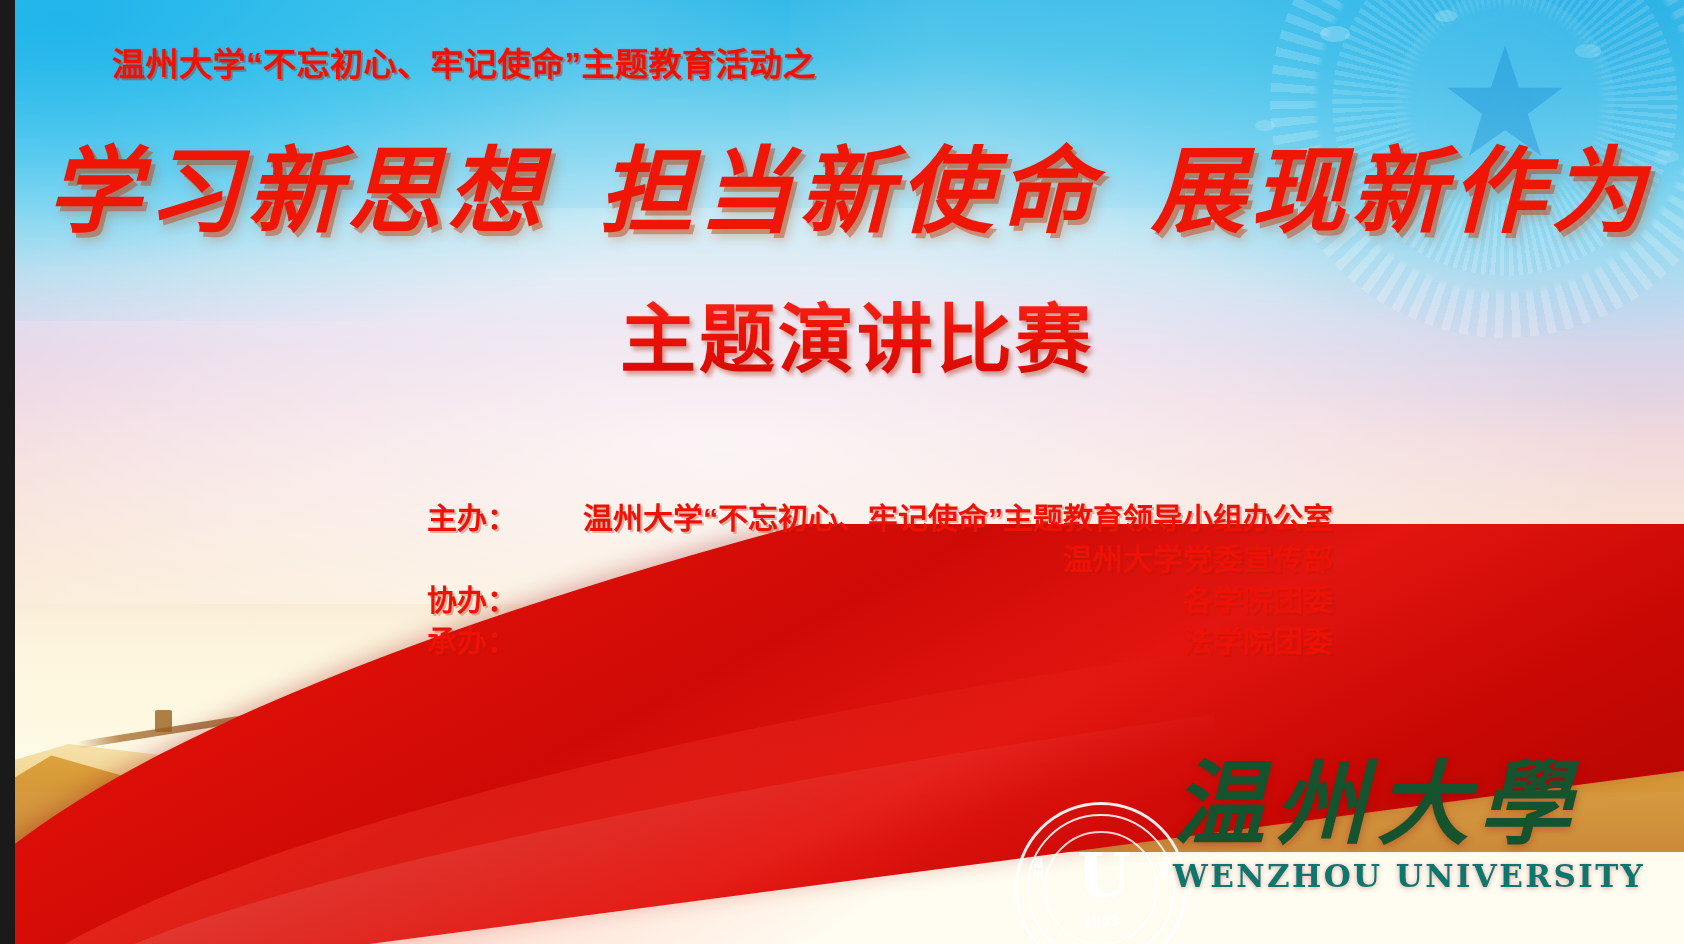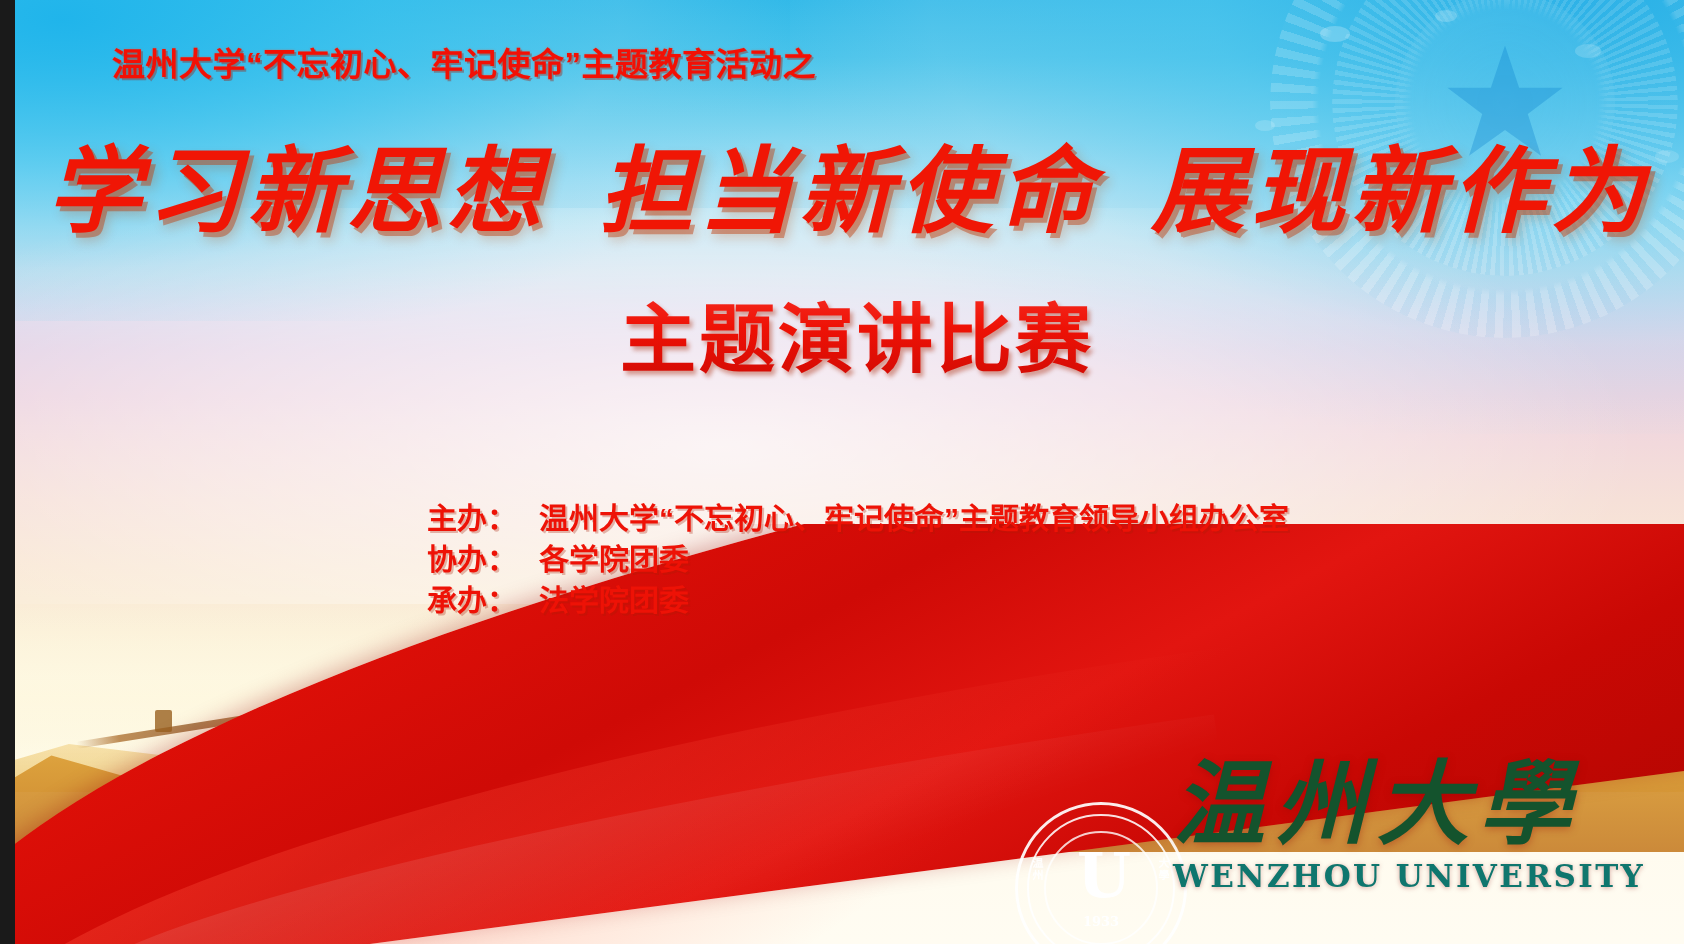--- a/index.html
+++ b/index.html
@@ -261,23 +261,23 @@
   .credits {
     position: absolute;
     left: 412px; top: 498px;
     font-size: 30px;
     font-weight: 700;
     line-height: 41px;
     color: #ee1206;
     text-shadow: 2px 2px 0 rgba(170,30,5,0.30);
     white-space: nowrap;
   }
-  .credits .row { display: flex; }
+  .credits .row { display: flex; gap: 44px; }
   .credits .lbl { width: 112px; flex: 0 0 112px; }
-  .credits .val { flex: 1 1 auto; }
+  .credits .val { flex: 1 1 auto; text-align: right; }
   .credits .row-indent .lbl { visibility: hidden; }
 
   .date {
     position: absolute;
     left: 0; right: 0; top: 762px;
     text-align: center;
     font-size: 42px;
     font-weight: 700;
     letter-spacing: 2px;
     color: #ef1206;
@@ -421,20 +421,24 @@
     <div class="headline">
       <span class="seg">学习新思想</span><span class="seg">担当新使命</span><span class="seg">展现新作为</span>
     </div>
 
     <div class="subhead">主题演讲比赛</div>
 
     <div class="credits">
       <div class="row">
         <span class="lbl">主办：</span>
         <span class="val">温州大学“不忘初心、牢记使命”主题教育领导小组办公室</span>
+      </div>
+      <div class="row row-indent">
+        <span class="lbl"></span>
+        <span class="val">温州大学党委宣传部</span>
       </div>
       <div class="row">
         <span class="lbl">协办：</span>
         <span class="val">各学院团委</span>
       </div>
       <div class="row">
         <span class="lbl">承办：</span>
         <span class="val">法学院团委</span>
       </div>
     </div>

